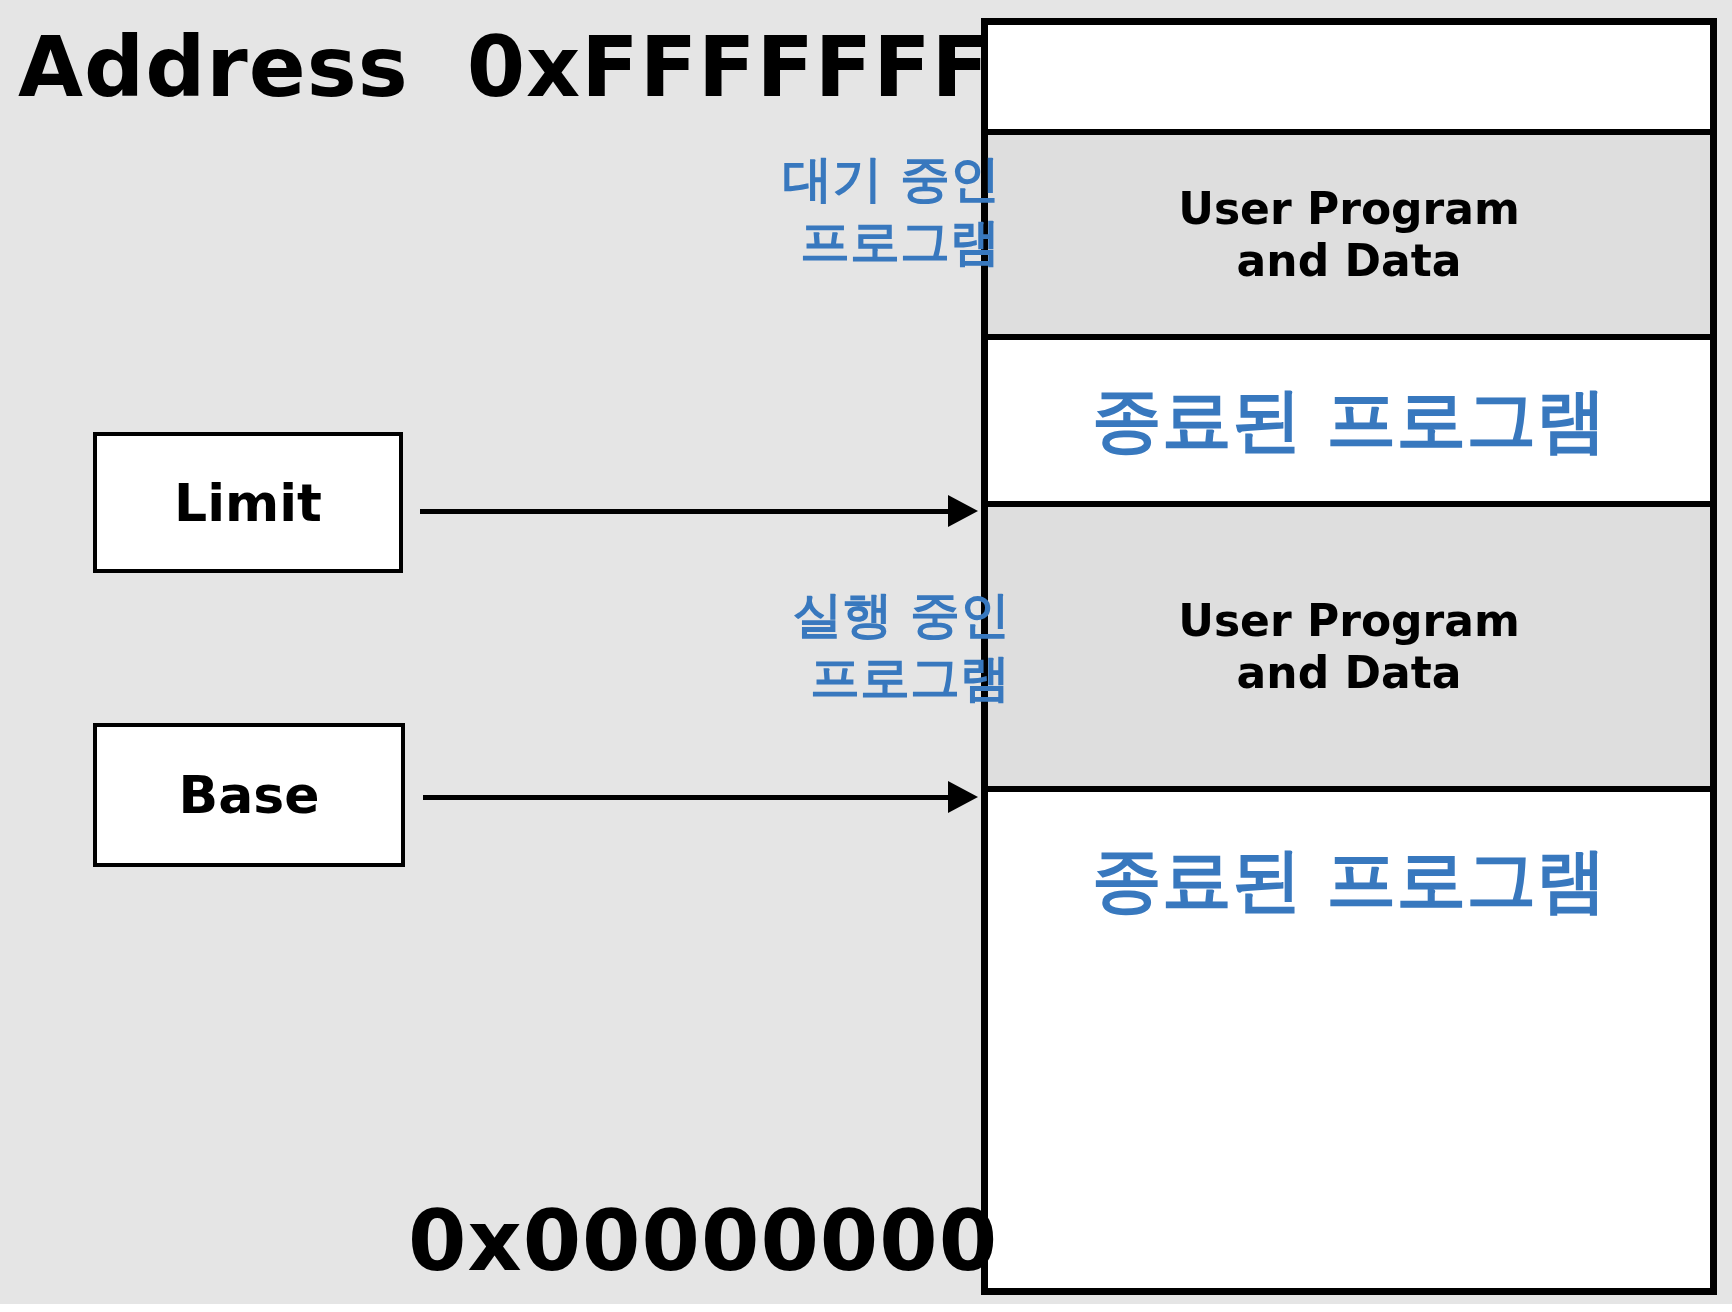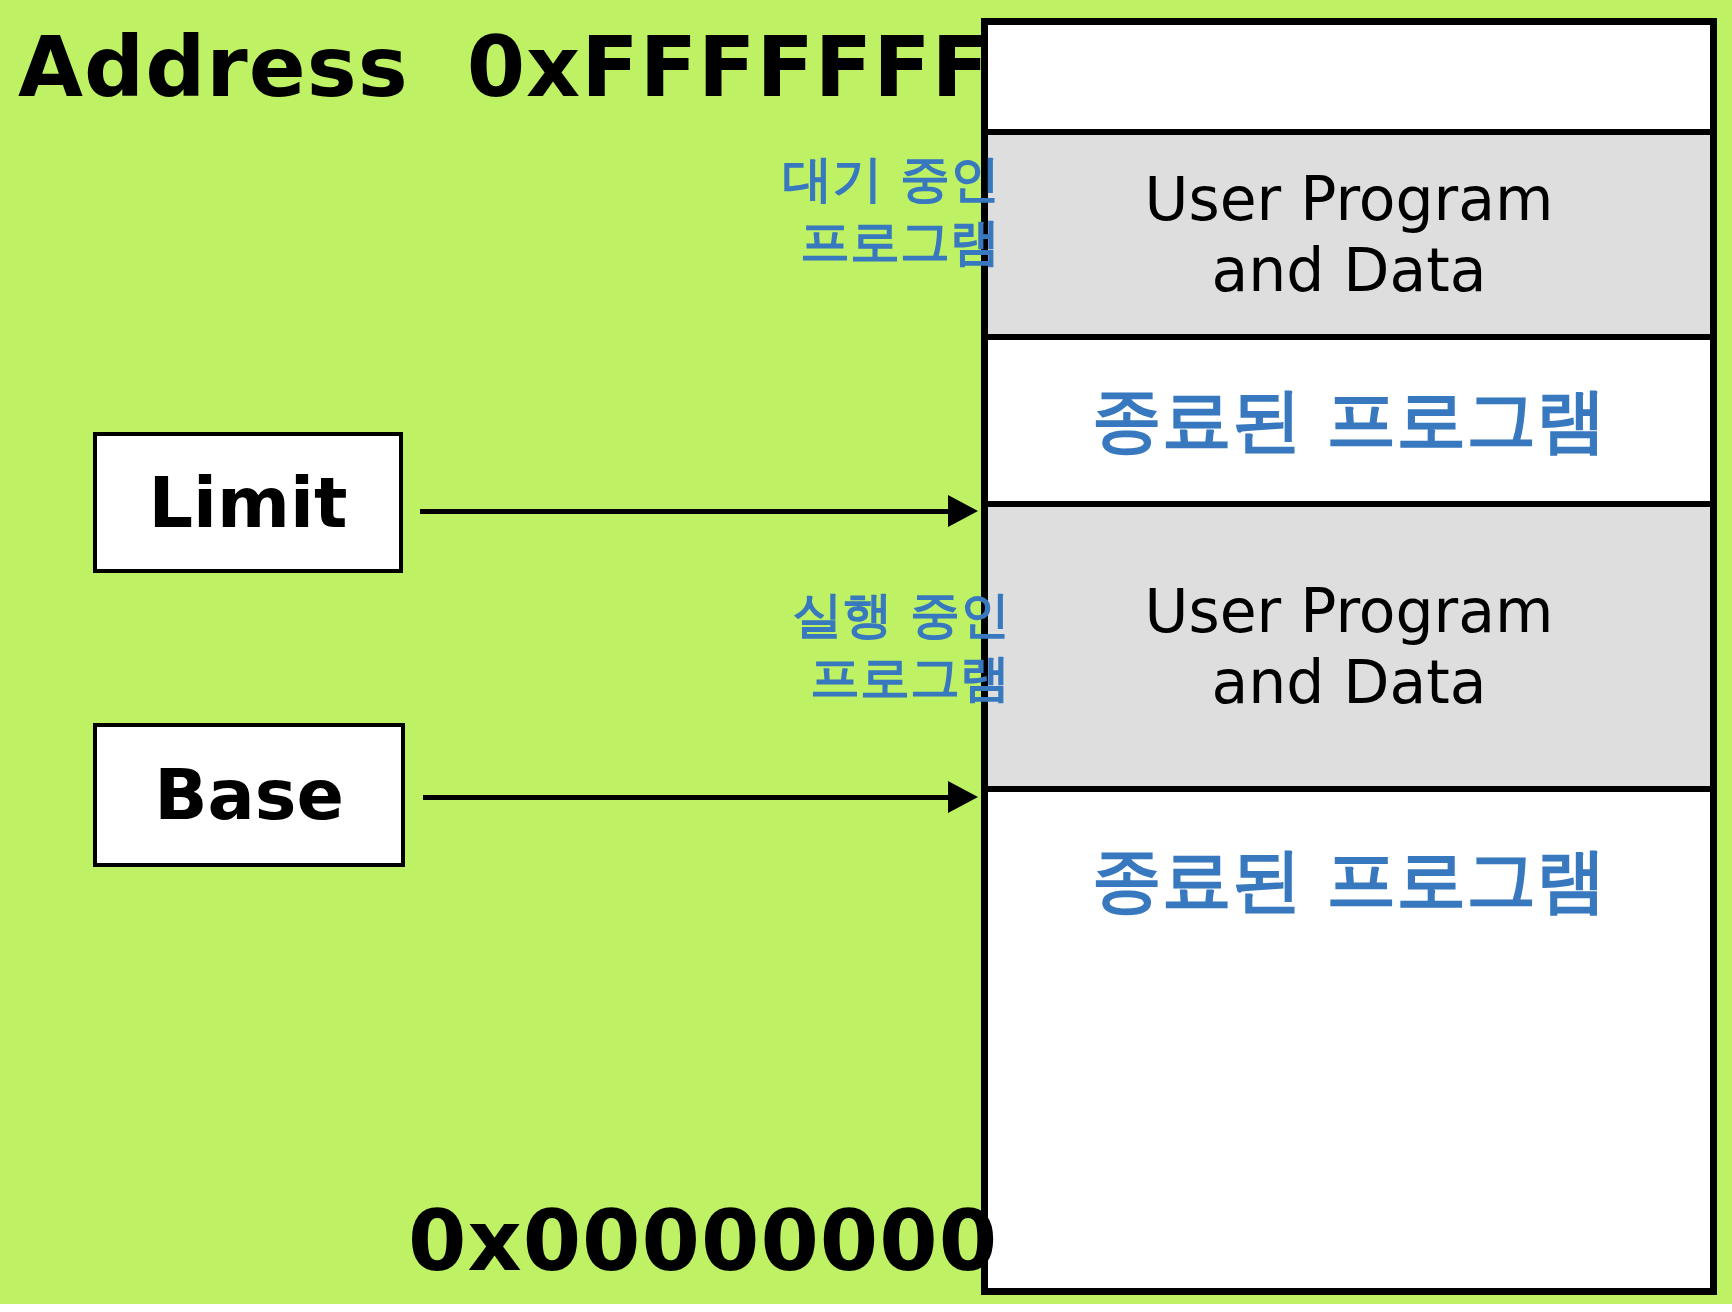--- a/index.html
+++ b/index.html
@@ -5,21 +5,21 @@
   html, body {
     margin: 0;
     padding: 0;
     background: #ffffff;
     font-family: "DejaVu Sans", "Liberation Sans", sans-serif;
   }
   .canvas {
     position: relative;
     width: 1732px;
     height: 1304px;
-    background: #bef264;
+    background: #e5e5e5;
     overflow: hidden;
   }
 
   
   .address-row {
     position: absolute;
     left: 18px;
     top: 18px;
     display: flex;
     gap: 58px;
@@ -58,22 +58,22 @@
   .segment {
     box-sizing: border-box;
     border-bottom: 6px solid #000000;
     display: flex;
     align-items: center;
     justify-content: center;
     text-align: center;
   }
   .segment:last-child { border-bottom: none; }
   .seg-label {
-    font-size: 60px;
-    font-weight: normal;
+    font-size: 44px;
+    font-weight: bold;
     color: #000000;
     line-height: 1.18;
     white-space: pre-line;
   }
   .seg-label.korean {
     font-size: 70px;
     color: #3878BE;
     font-weight: bold;
   }
   .seg-hole       { height: 110px; background: #ffffff; }
@@ -85,21 +85,21 @@
 
   
   .register-box {
     position: absolute;
     border: 4px solid #000000;
     box-sizing: border-box;
     background: #ffffff;
     display: flex;
     align-items: center;
     justify-content: center;
-    font-size: 70px;
+    font-size: 52px;
     font-weight: bold;
     color: #000000;
   }
   .limit-box { left: 93px;  top: 432px; width: 310px; height: 141px; }
   .base-box  { left: 93px;  top: 723px; width: 312px; height: 144px; }
 
   
   .arrow {
     position: absolute;
     height: 0;

